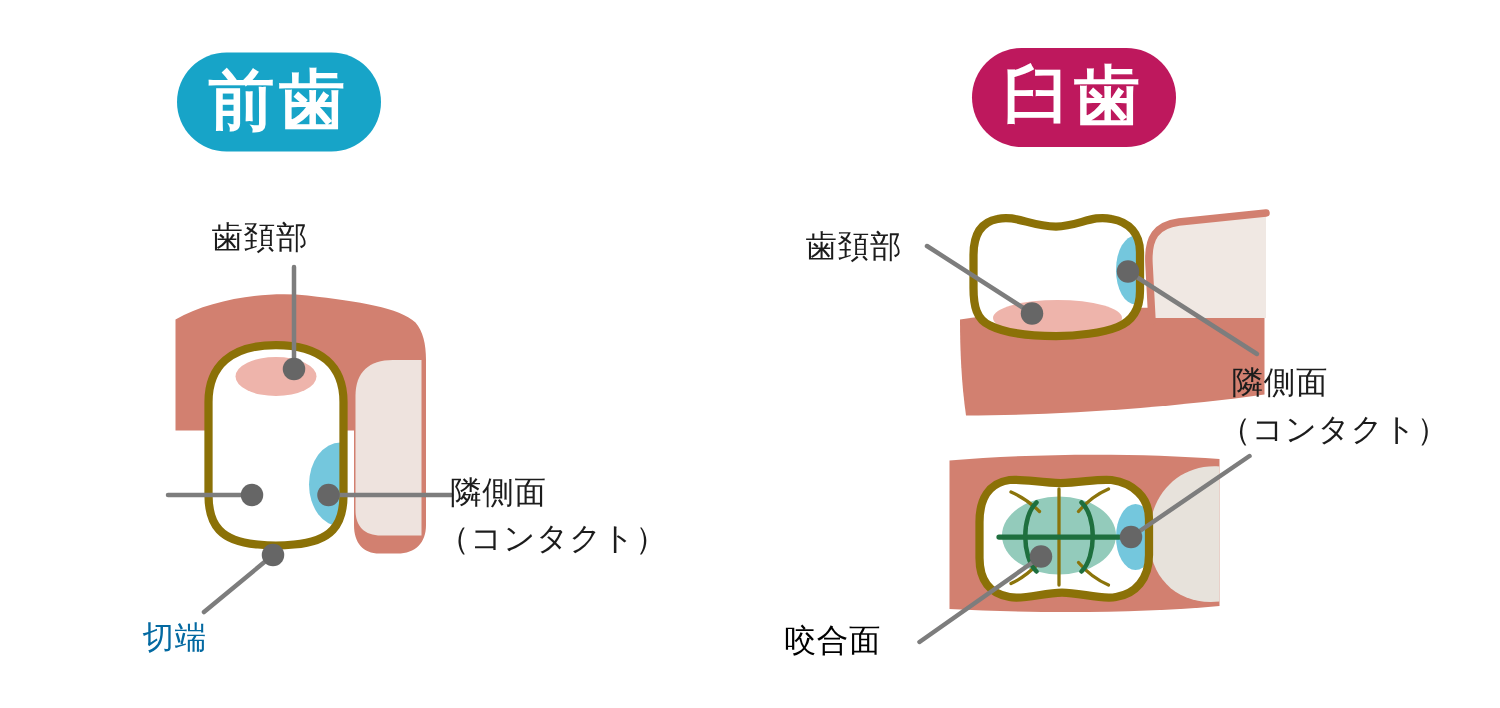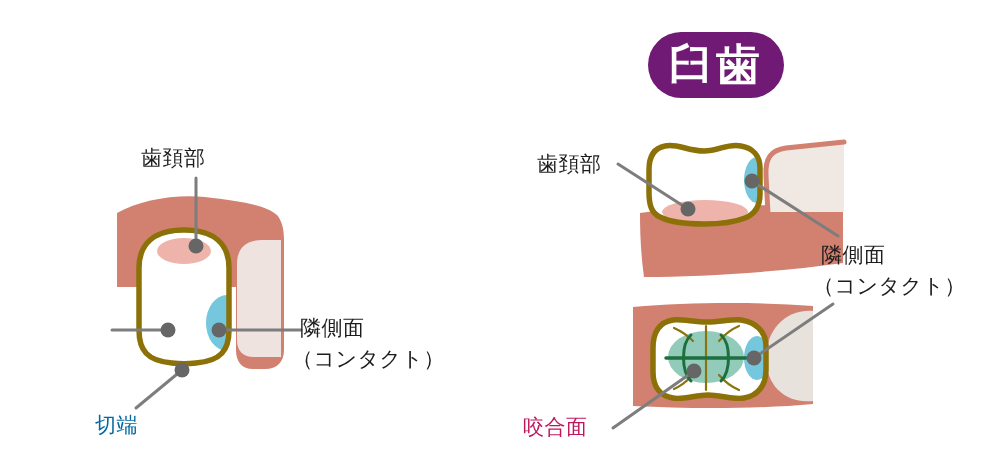--- a/index.html
+++ b/index.html
@@ -97,30 +97,31 @@
       <circle cx="168" cy="330" r="7.5"></circle>
       <circle cx="219" cy="330" r="7.5"></circle>
       <circle cx="182" cy="370" r="7.5"></circle>
       <circle cx="688" cy="209" r="7.5"></circle>
       <circle cx="752" cy="181" r="7.5"></circle>
       <circle cx="754" cy="358" r="7.5"></circle>
       <circle cx="694" cy="371" r="7.5"></circle>
     </g>
   </svg>
 
+  <div class="badge" style="left: 118px; top: 35px; background-color: rgb(23, 164, 200); color: rgb(255, 255, 255);">前歯</div>
 
-  <div class="badge" style="left: 648px; top: 32px; background-color: #701a75; color: rgb(255, 255, 255);">臼歯</div>
+  <div class="badge" style="left: 648px; top: 32px; background-color: #be185d; color: rgb(255, 255, 255);">臼歯</div>
 
   <div class="lbl" style="left: 141px; top: 143px; color: rgb(28, 28, 28);">歯頚部</div>
 
 
   <div class="lbl" style="left: 300px; top: 313px; color: rgb(28, 28, 28);">隣側面</div>
   <div class="lbl" style="left: 292px; top: 344px; color: rgb(28, 28, 28);">（コンタクト）</div>
 
   <div class="lbl" style="left: 95px; top: 410px; color: #0369a1;">切端</div>
 
   <div class="lbl" style="left: 537px; top: 149px; color: rgb(28, 28, 28);">歯頚部</div>
 
   <div class="lbl" style="left: 821px; top: 240px; color: rgb(28, 28, 28);">隣側面</div>
   <div class="lbl" style="left: 813px; top: 271px; color: rgb(28, 28, 28);">（コンタクト）</div>
 
-  <div class="lbl" style="left: 523px; top: 412px; color: #be185d;">咬合面</div>
+  <div class="lbl" style="left: 523px; top: 412px; color: #000000;">咬合面</div>
 </div>
 
 </body></html>

